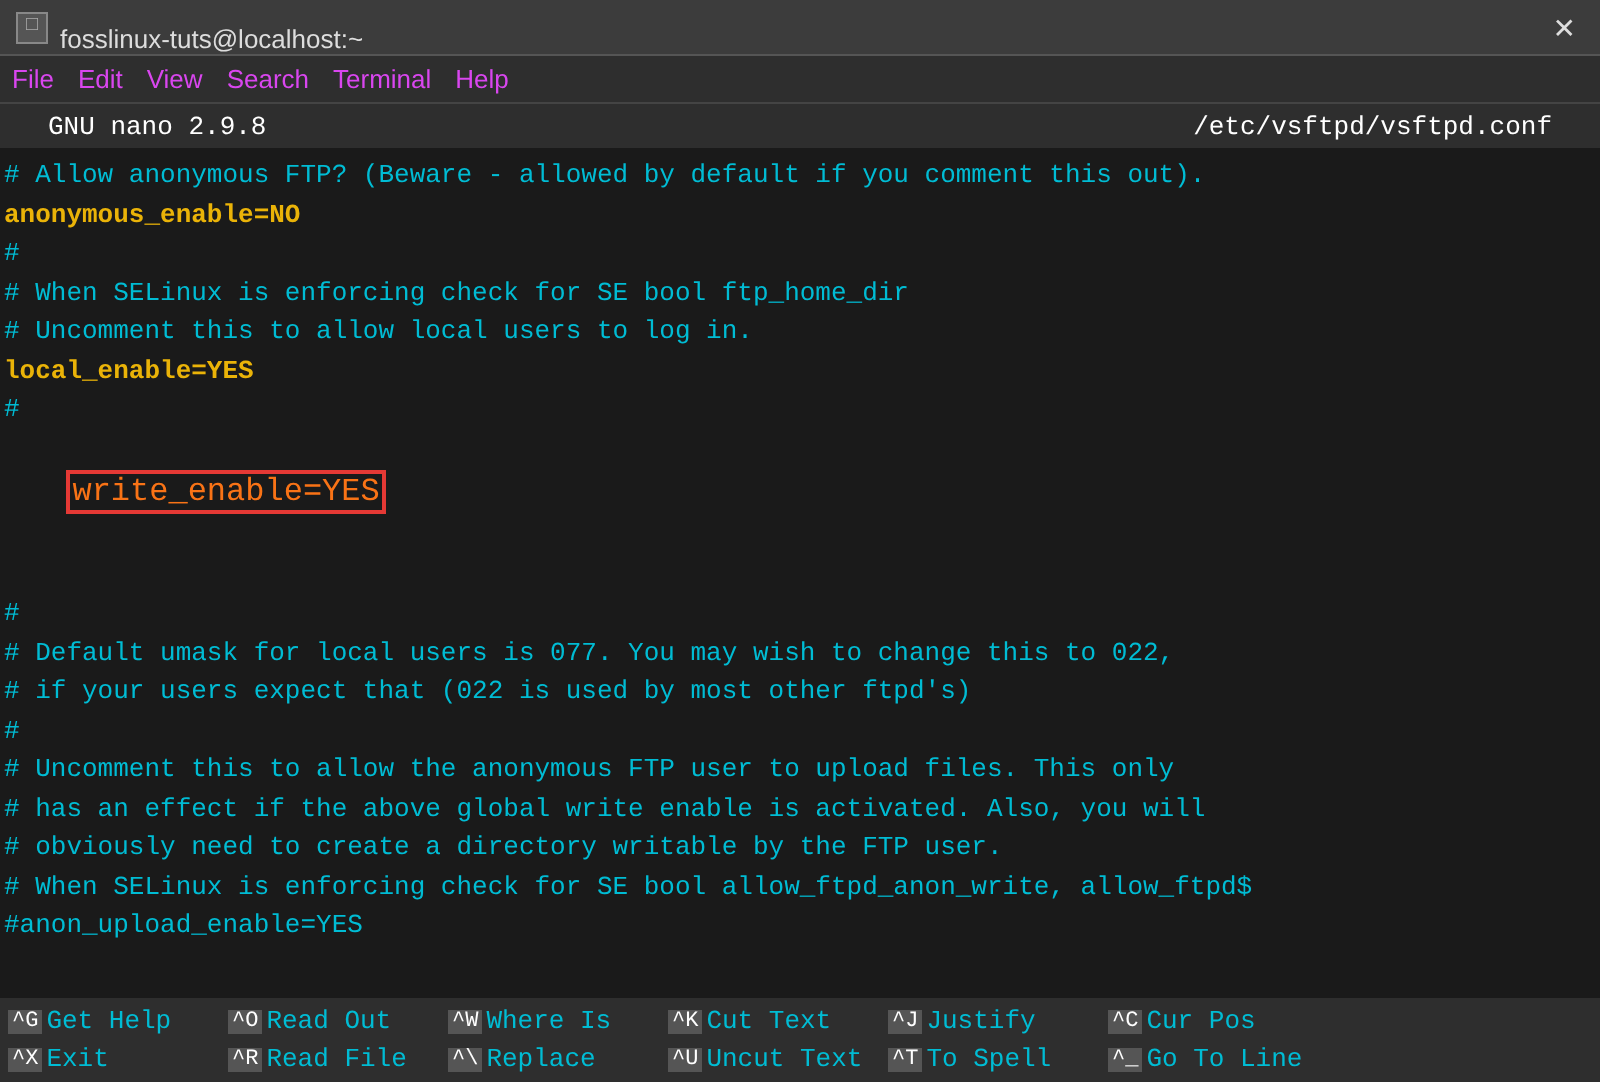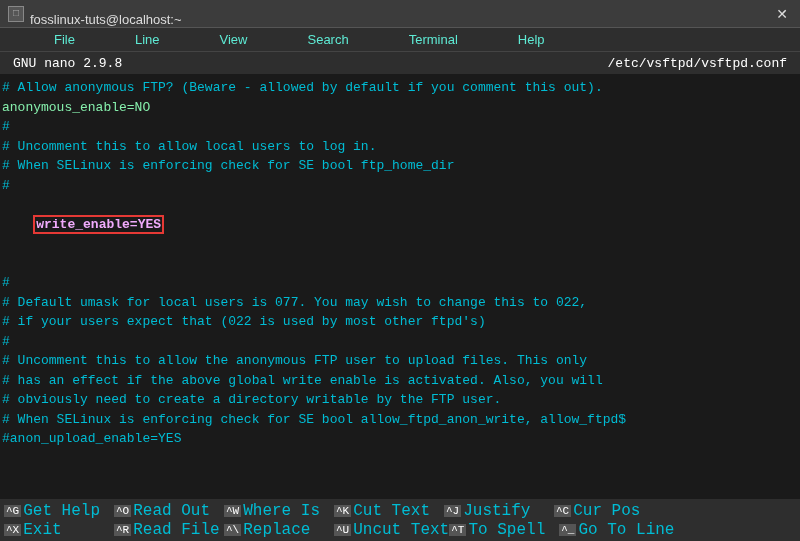--- a/index.html
+++ b/index.html
@@ -61,34 +61,33 @@
       background: #2e2e2e;
       display: flex;
       align-items: center;
       padding: 2px 6px;
       height: 24px;
       border-bottom: 1px solid #444;
       gap: 12px;
     }
 
     .menu-item {
-      color: #5eead4;
+      color: #d946ef;
       font-size: 13px;
       font-family: sans-serif;
       cursor: pointer;
-      margin-left: 48px;
     }
 
     
     .nano-header {
       background: #2e2e2e;
       display: flex;
       align-items: center;
       justify-content: space-between;
-      padding: 2px 13px;
+      padding: 2px 24px;
       height: 22px;
       color: #ffffff;
       font-size: 13px;
     }
 
     .nano-header-left {
       color: #ffffff;
     }
 
     .nano-header-right {
@@ -108,22 +107,22 @@
     .line {
       white-space: pre;
       color: #00bcd4;
     }
 
     .line.comment {
       color: #00bcd4;
     }
 
     .line.setting {
-      color: #86efac;
-      font-weight: normal;
+      color: #eab308;
+      font-weight: bold;
     }
 
     .line.blank {
       color: #00bcd4;
     }
 
     
     .nano-footer {
       background: #2e2e2e;
       display: flex;
@@ -149,21 +148,21 @@
     .footer-key {
       color: #ffffff;
       background: #555;
       padding: 0px 2px;
       margin-right: 2px;
       font-size: 11px;
     }
 
     .footer-label {
       color: #00bcd4;
-      font-size: 16px;
+      font-size: 13px;
     }
 
     .red-border {
       border: 2px solid #e53935;
       padding: 0 1px;
     }
   </style>
 </head>
 <body>
 
@@ -172,42 +171,43 @@
     <div class="window-icon">
       <span style="color:#aaa;font-size:10px;">□</span>
     </div>
     <span class="title-bar-title">fosslinux-tuts@localhost:~</span>
   </div>
   <span class="title-bar-close">✕</span>
 </div>
 
 <div class="menu-bar">
   <span class="menu-item">File</span>
-  <span class="menu-item">Line</span>
+  <span class="menu-item">Edit</span>
   <span class="menu-item">View</span>
   <span class="menu-item">Search</span>
   <span class="menu-item">Terminal</span>
   <span class="menu-item">Help</span>
 </div>
 
 <div class="nano-header">
   <span class="nano-header-left">GNU nano 2.9.8</span>
   <span class="nano-header-right">/etc/vsftpd/vsftpd.conf</span>
 </div>
 
 <div class="terminal-content">
   <div class="line comment"># Allow anonymous FTP? (Beware - allowed by default if you comment this out).</div>
   <div class="line setting">anonymous_enable=NO</div>
   <div class="line blank">#</div>
+  <div class="line comment"># When SELinux is enforcing check for SE bool ftp_home_dir</div>
   <div class="line comment"># Uncomment this to allow local users to log in.</div>
-  <div class="line comment"># When SELinux is enforcing check for SE bool ftp_home_dir</div>
+  <div class="line setting">local_enable=YES</div>
   <div class="line blank">#</div>
 
   <div style="white-space:pre; line-height:1.5;">
-    <span class="red-border" style="color:#f0abfc; font-weight:bold; font-size:13px; font-family:'Courier New',Courier,monospace;">write_enable=YES</span>
+    <span class="red-border" style="color:#f97316; font-weight:normal; font-size:16px; font-family:'Courier New',Courier,monospace;">write_enable=YES</span>
   </div>
   <div class="line blank">&nbsp;</div>
   <div class="line blank">#</div>
   <div class="line comment"># Default umask for local users is 077. You may wish to change this to 022,</div>
   <div class="line comment"># if your users expect that (022 is used by most other ftpd's)</div>
   <div class="line blank">#</div>
   <div class="line comment"># Uncomment this to allow the anonymous FTP user to upload files. This only</div>
   <div class="line comment"># has an effect if the above global write enable is activated. Also, you will</div>
   <div class="line comment"># obviously need to create a directory writable by the FTP user.</div>
   <div class="line comment"># When SELinux is enforcing check for SE bool allow_ftpd_anon_write, allow_ftpd$</div>

